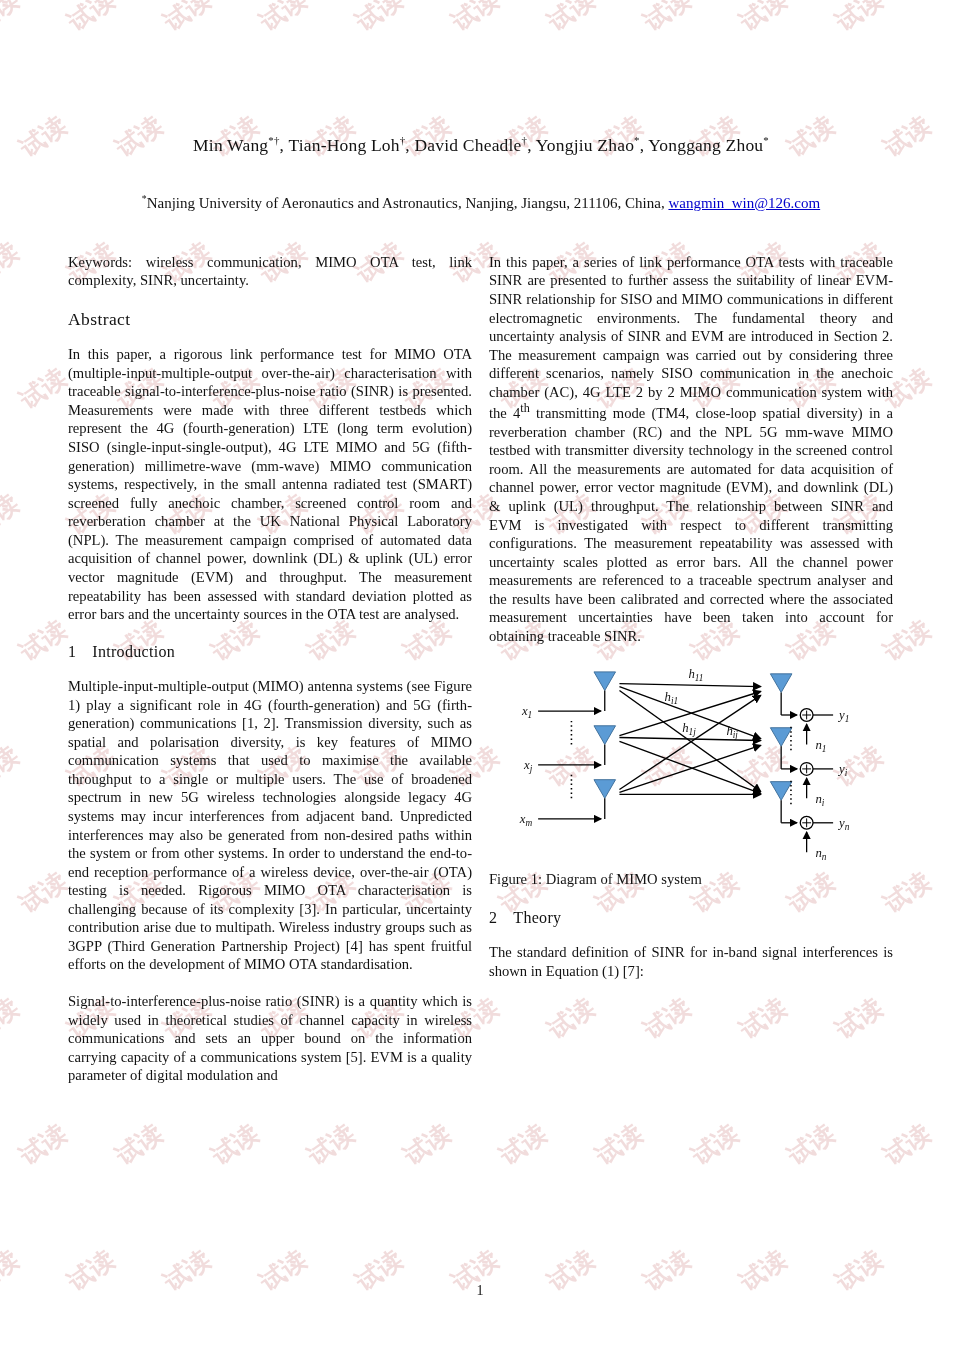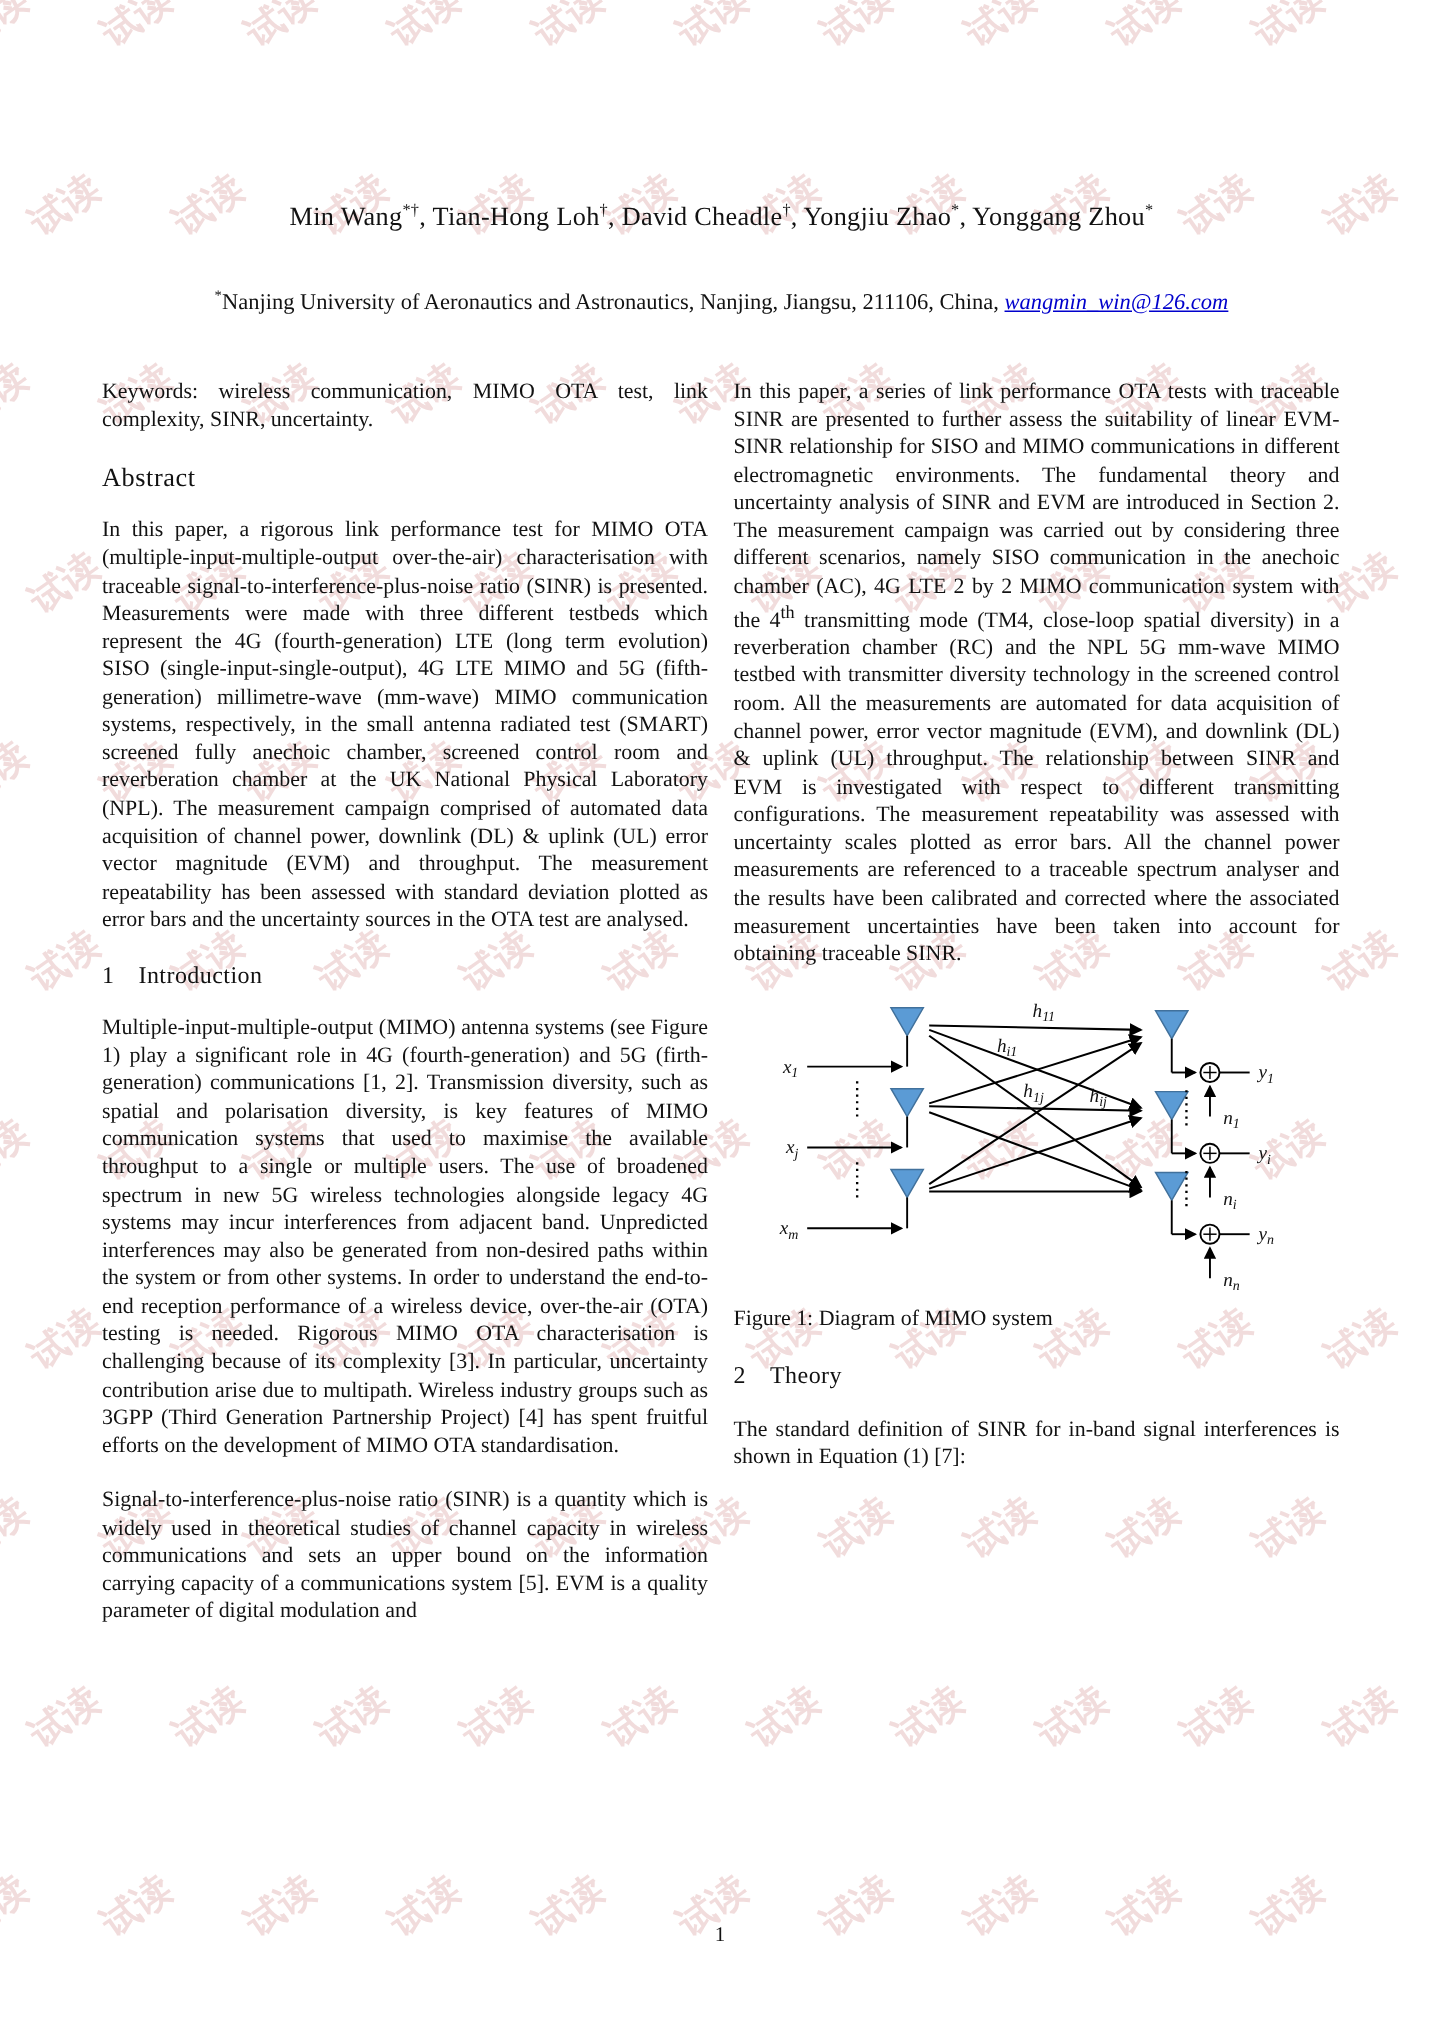--- a/index.html
+++ b/index.html
@@ -22,21 +22,21 @@
 
   .title {
     font-size:26.5px; line-height:1.26; font-weight:normal;
     text-align:center; max-width:770px; margin:0 auto 24px auto;
     letter-spacing:0.3px;
   }
   .authors { text-align:center; font-size:17.5px; margin-bottom:35px; letter-spacing:0.2px; }
   .authors sup { font-size:62%; }
   .affiliations { text-align:center; font-size:15px; line-height:1.6; margin-bottom:38px; }
   .affiliations sup { font-size:65%; }
-  a.email { color:#0000cc; text-decoration:underline; cursor:pointer;font-style:italic; }
+  a.email { color:#0000cc; text-decoration:underline; cursor:pointer; }
 
   .columns { display:flex; gap:17px; }
   .col { width:404px; font-size:14.6px; line-height:1.273; text-align:justify; }
   .col p { margin:0 0 18px 0; }
 
   .h-abstract { font-size:17.5px; font-weight:normal; letter-spacing:0.4px; margin:5px 0 15px 0; }
   .h-section { font-size:16px; font-weight:normal; letter-spacing:0.3px; margin:8px 0 15px 0; }
   .h-section .sec-num { margin-right:16px; }
   .h-subsection { font-size:15.5px; font-weight:normal; letter-spacing:0.2px; margin:0 0 13px 0; }
   .h-subsection .sec-num { margin-right:6px; }

